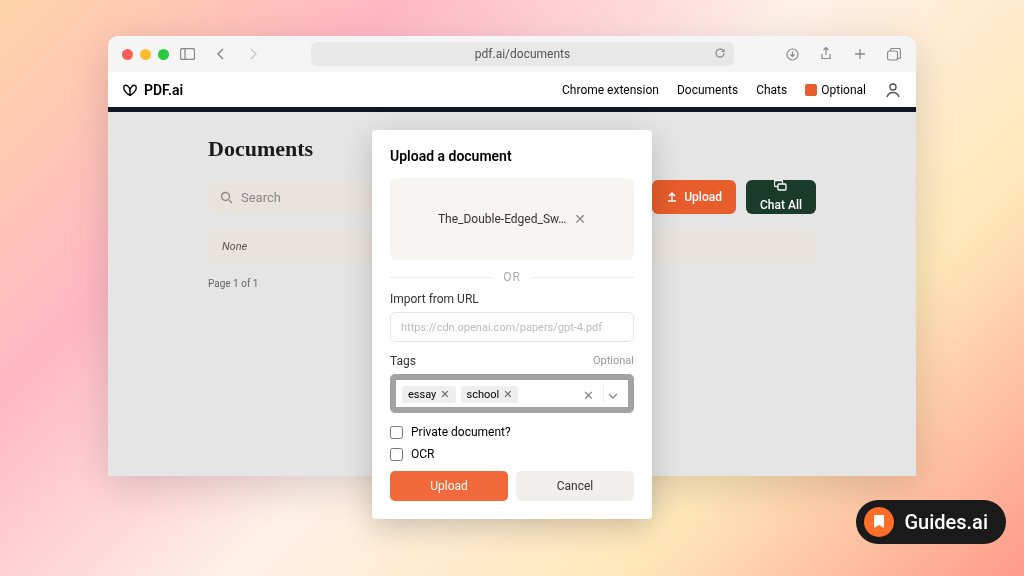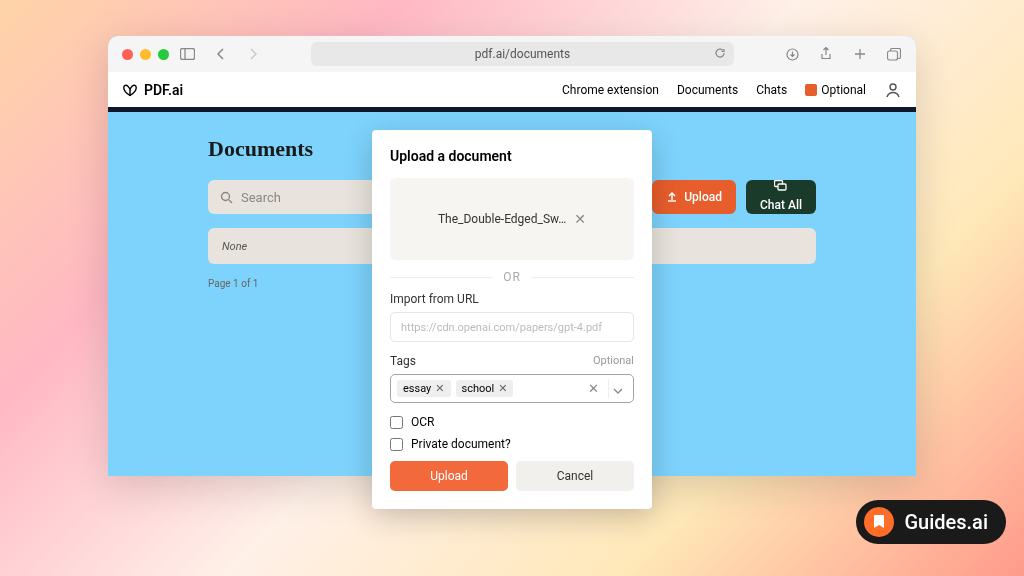--- a/index.html
+++ b/index.html
@@ -1,17 +1,17 @@
 <!DOCTYPE html>
 <html><head>
 <meta charset="utf-8">
 <style>
   * { box-sizing: border-box; margin: 0; padding: 0; font-family: -apple-system, BlinkMacSystemFont, "Segoe UI", Roboto, sans-serif; }
   body { width: 1024px; height: 576px; overflow: hidden; background: linear-gradient(135deg, #ffd4a8 0%, #ffb8c4 25%, #fff0e8 50%, #ffe8b8 75%, #ff9a8a 100%); position: relative; }
-  .browser-window { position: absolute; top: 36px; left: 108px; width: 808px; height: 440px; background: #7dd3fc; border-radius: 10px 10px 0 0; box-shadow: 0 10px 40px rgba(0,0,0,0.15); overflow: hidden; }
+  .browser-window { position: absolute; top: 36px; left: 108px; width: 808px; height: 440px; background: #e5e5e5; border-radius: 10px 10px 0 0; box-shadow: 0 10px 40px rgba(0,0,0,0.15); overflow: hidden; }
   .browser-bar { height: 36px; background: #f5f5f5; display: flex; align-items: center; padding: 0 14px; gap: 10px; }
   .traffic-lights { display: flex; gap: 7px; }
   .tl { width: 11px; height: 11px; border-radius: 50%; }
   .tl.red { background: #ff5f56; } .tl.yellow { background: #ffbd2e; } .tl.green { background: #27c93f; }
   .bar-icon { width: 16px; height: 16px; display: flex; align-items: center; justify-content: center; color: #888; cursor: pointer; }
   .bar-nav { display: flex; gap: 16px; margin-left: 8px; }
   .url-bar { flex: 1; background: #e8e8e8; border-radius: 6px; height: 24px; display: flex; align-items: center; justify-content: center; font-size: 12px; color: #555; margin: 0 40px; position: relative; }
   .url-refresh { position: absolute; right: 8px; color: #888; }
   .bar-right { display: flex; gap: 18px; }
   .app-header { height: 40px; background: #fff; display: flex; align-items: center; padding: 0 14px; border-bottom: 5px solid #0f172a; }
@@ -35,21 +35,21 @@
   .modal-title { font-size: 14px; font-weight: 600; margin-bottom: 14px; }
   .dropzone { background: #f7f5f2; border-radius: 6px; height: 82px; display: flex; align-items: center; justify-content: center; gap: 8px; font-size: 12px; color: #333; margin-bottom: 10px; }
   .file-remove { color: #888; cursor: pointer; font-size: 14px; }
   .divider-or { text-align: center; font-size: 12px; color: #aaa; letter-spacing: 1px; margin: 8px 0; position: relative; }
   .divider-or::before, .divider-or::after { content: ""; position: absolute; top: 50%; width: 42%; height: 1px; background: #eee; }
   .divider-or::before { left: 0; } .divider-or::after { right: 0; }
   .field-label { font-size: 12px; color: #333; margin-bottom: 6px; display: flex; justify-content: space-between; }
   .optional { color: #999; font-size: 11px; }
   .text-input { width: 100%; height: 30px; border: 1px solid #e5e5e5; border-radius: 5px; padding: 0 10px; font-size: 11px; margin-bottom: 12px; }
   .text-input::placeholder { color: #bbb; }
-  .tags-input { display: flex; align-items: center; gap: 5px; border: 1px solid #a3a3a3; border-radius: 5px; padding: 4px 6px; margin-bottom: 12px; }
+  .tags-input { display: flex; align-items: flex-end; gap: 5px; border: 6px solid #a3a3a3; border-radius: 5px; padding: 4px 6px; margin-bottom: 12px; }
   .tag-chip { background: #eee; border-radius: 3px; padding: 2px 6px; font-size: 11px; display: flex; align-items: center; gap: 4px; }
   .tag-x { color: #666; cursor: pointer; font-size: 11px; }
   .tags-clear { margin-left: auto; color: #888; cursor: pointer; font-size: 13px; padding: 0 4px; }
   .tags-chevron { color: #888; cursor: pointer; padding: 0 4px; border-left: 1px solid #eee; }
   .checkbox-row { display: flex; align-items: center; gap: 8px; font-size: 12px; margin-bottom: 8px; }
   .checkbox-row input { width: 13px; height: 13px; }
   .modal-actions { display: flex; gap: 8px; margin-top: 10px; }
   .modal-btn { flex: 1; height: 30px; border-radius: 5px; font-size: 12px; border: none; cursor: pointer; }
   .modal-btn.primary { background: #f26a3c; color: #fff; }
   .modal-btn.secondary { background: #f2f0ec; color: #333; }
@@ -207,25 +207,25 @@
     </span>
     <span class="tags-clear">✕</span>
     <span class="tags-chevron">
       <svg width="10" height="6" viewBox="0 0 10 6" fill="none" stroke="currentColor" stroke-width="1.3">
           <path d="M1 1l4 4 4-4"></path>
         </svg>
     </span>
   </div>
   <label class="checkbox-row">
     <input type="checkbox" style="">
-    <span>OCR</span>
+    <span>Private document?</span>
   </label>
   <label class="checkbox-row">
     <input type="checkbox" style="">
-    <span>Private document?</span>
+    <span>OCR</span>
   </label>
   <div class="modal-actions">
     <button class="modal-btn primary">Upload</button>
     <button class="modal-btn secondary">Cancel</button>
   </div>
 </div>
 
 <div class="guides-badge">
   <div class="guides-icon">
     <svg width="14" height="16" viewBox="0 0 14 16" fill="#fff">

